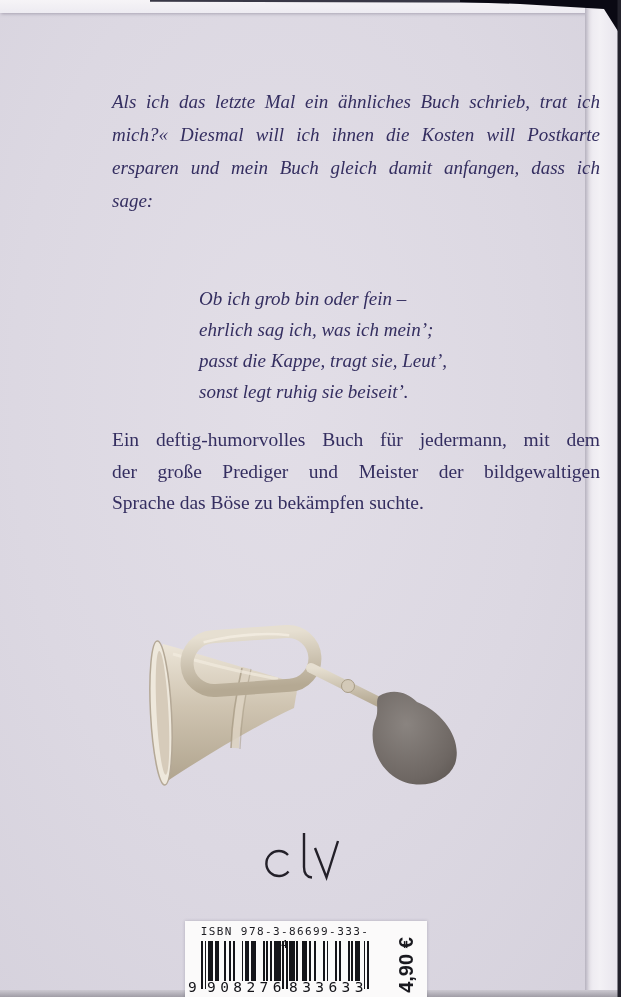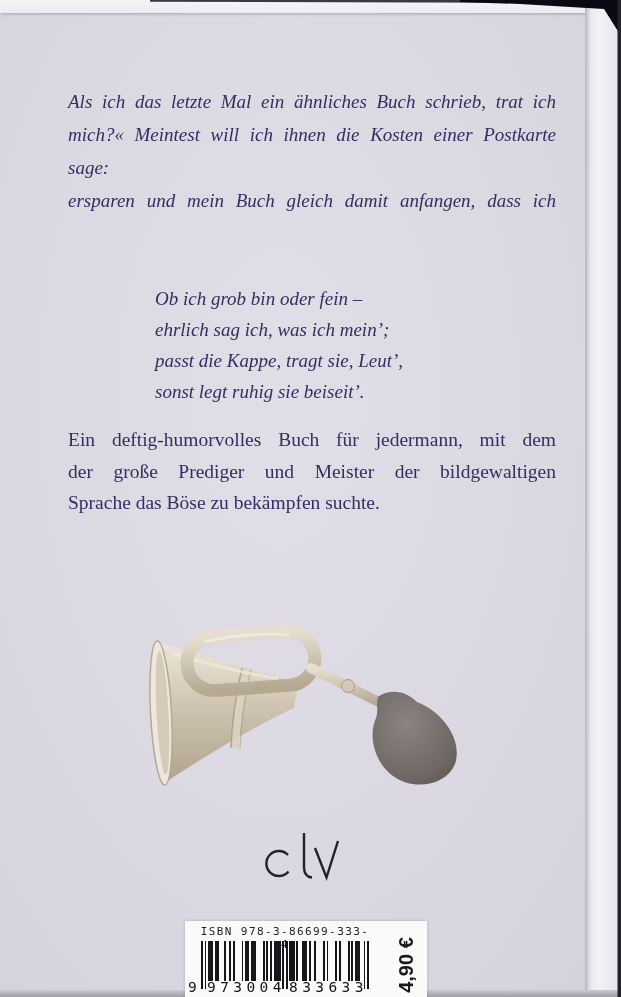--- a/index.html
+++ b/index.html
@@ -12,21 +12,21 @@
             background:linear-gradient(180deg,#f6f4f7 0%,#edebf1 100%);
             box-shadow:0 2px 3px -1px rgba(125,120,140,.55);}
   .right-edge{position:absolute;top:0;left:585px;width:33px;height:997px;
               background:linear-gradient(90deg,#eae7ee 0%,#f3f1f5 45%,#e8e5ed 100%);
               box-shadow:inset 4px 0 5px -2px rgba(125,120,140,.6);}
   .bottom-edge{position:absolute;bottom:0;left:0;width:621px;height:7px;
                background:linear-gradient(180deg,#ccc9d1,#a09da6);}
   .edge-marks{position:absolute;inset:0;pointer-events:none;}
 
   
-  .tblock{position:absolute;color:#342e60;}
+  .tblock{position:absolute;color:#342e60;margin-left:44px;}
   .p1{left:68px;top:85px;width:488px;font-style:italic;font-size:19px;line-height:33px;}
   .poem{left:155px;top:283px;font-style:italic;font-size:19px;line-height:31px;}
   .p2{left:68px;top:424px;width:488px;font-size:19.5px;line-height:31.5px;}
   .jline{white-space:nowrap;text-align:justify;text-align-last:justify;}
   .jline.last{text-align-last:left;}
   .pline{white-space:nowrap;}
 
   
   .horn{position:absolute;left:143px;top:618px;width:340px;height:175px;}
 
@@ -57,23 +57,23 @@
 <body>
 
 <div class="scene">
   <div class="cover"></div>
   <div class="top-edge"></div>
   <div class="right-edge"></div>
   <div class="bottom-edge"></div>
 
   <div class="tblock p1">
     <div class="jline">Als ich das letzte Mal ein ähnliches Buch schrieb, trat ich</div>
-    <div class="jline">mich?« Meintest will ich ihnen die Kosten einer Postkarte</div>
+    <div class="jline">mich?« Diesmal will ich ihnen die Kosten will Postkarte</div>
+    <div class="jline">ersparen und mein Buch gleich damit anfangen, dass ich</div>
     <div class="jline last">sage:</div>
-    <div class="jline">ersparen und mein Buch gleich damit anfangen, dass ich</div>
   </div>
 
   <div class="tblock poem">
     <div class="pline">Ob ich grob bin oder fein –</div>
     <div class="pline">ehrlich sag ich, was ich mein’;</div>
     <div class="pline">passt die Kappe, tragt sie, Leut’,</div>
     <div class="pline">sonst legt ruhig sie beiseit’.</div>
   </div>
 
   <div class="tblock p2">
@@ -168,21 +168,21 @@
         <rect x="83" y="0" width="1" height="40"></rect>
         <rect x="85" y="0" width="1" height="40"></rect>
         <rect x="87" y="0" width="1" height="40"></rect>
         <rect x="88" y="0" width="1" height="40"></rect>
         <rect x="89" y="0" width="1" height="40"></rect>
         <rect x="92" y="0" width="1" height="48"></rect>
         <rect x="94" y="0" width="1" height="48"></rect>
       </svg>
     <div class="bdigits">
       <span class="d9">9</span>
-      <span class="dl">973004</span>
+      <span class="dl">908276</span>
       <span class="dr">833633</span>
     </div>
     <div class="price">4,90 €</div>
   </div>
 
   <svg class="edge-marks" width="621" height="997" viewBox="0 0 621 997">
     <path d="M150,0 L621,0 L621,3 L150,1.8 Z" fill="#181627" opacity="0.85"></path>
     <path d="M460,0 L621,0 L621,36 L604,9 L520,4 L460,2 Z" fill="#0a0913"></path>
     <rect x="617.5" y="0" width="3.5" height="997" fill="#23222c"></rect>
   </svg>

